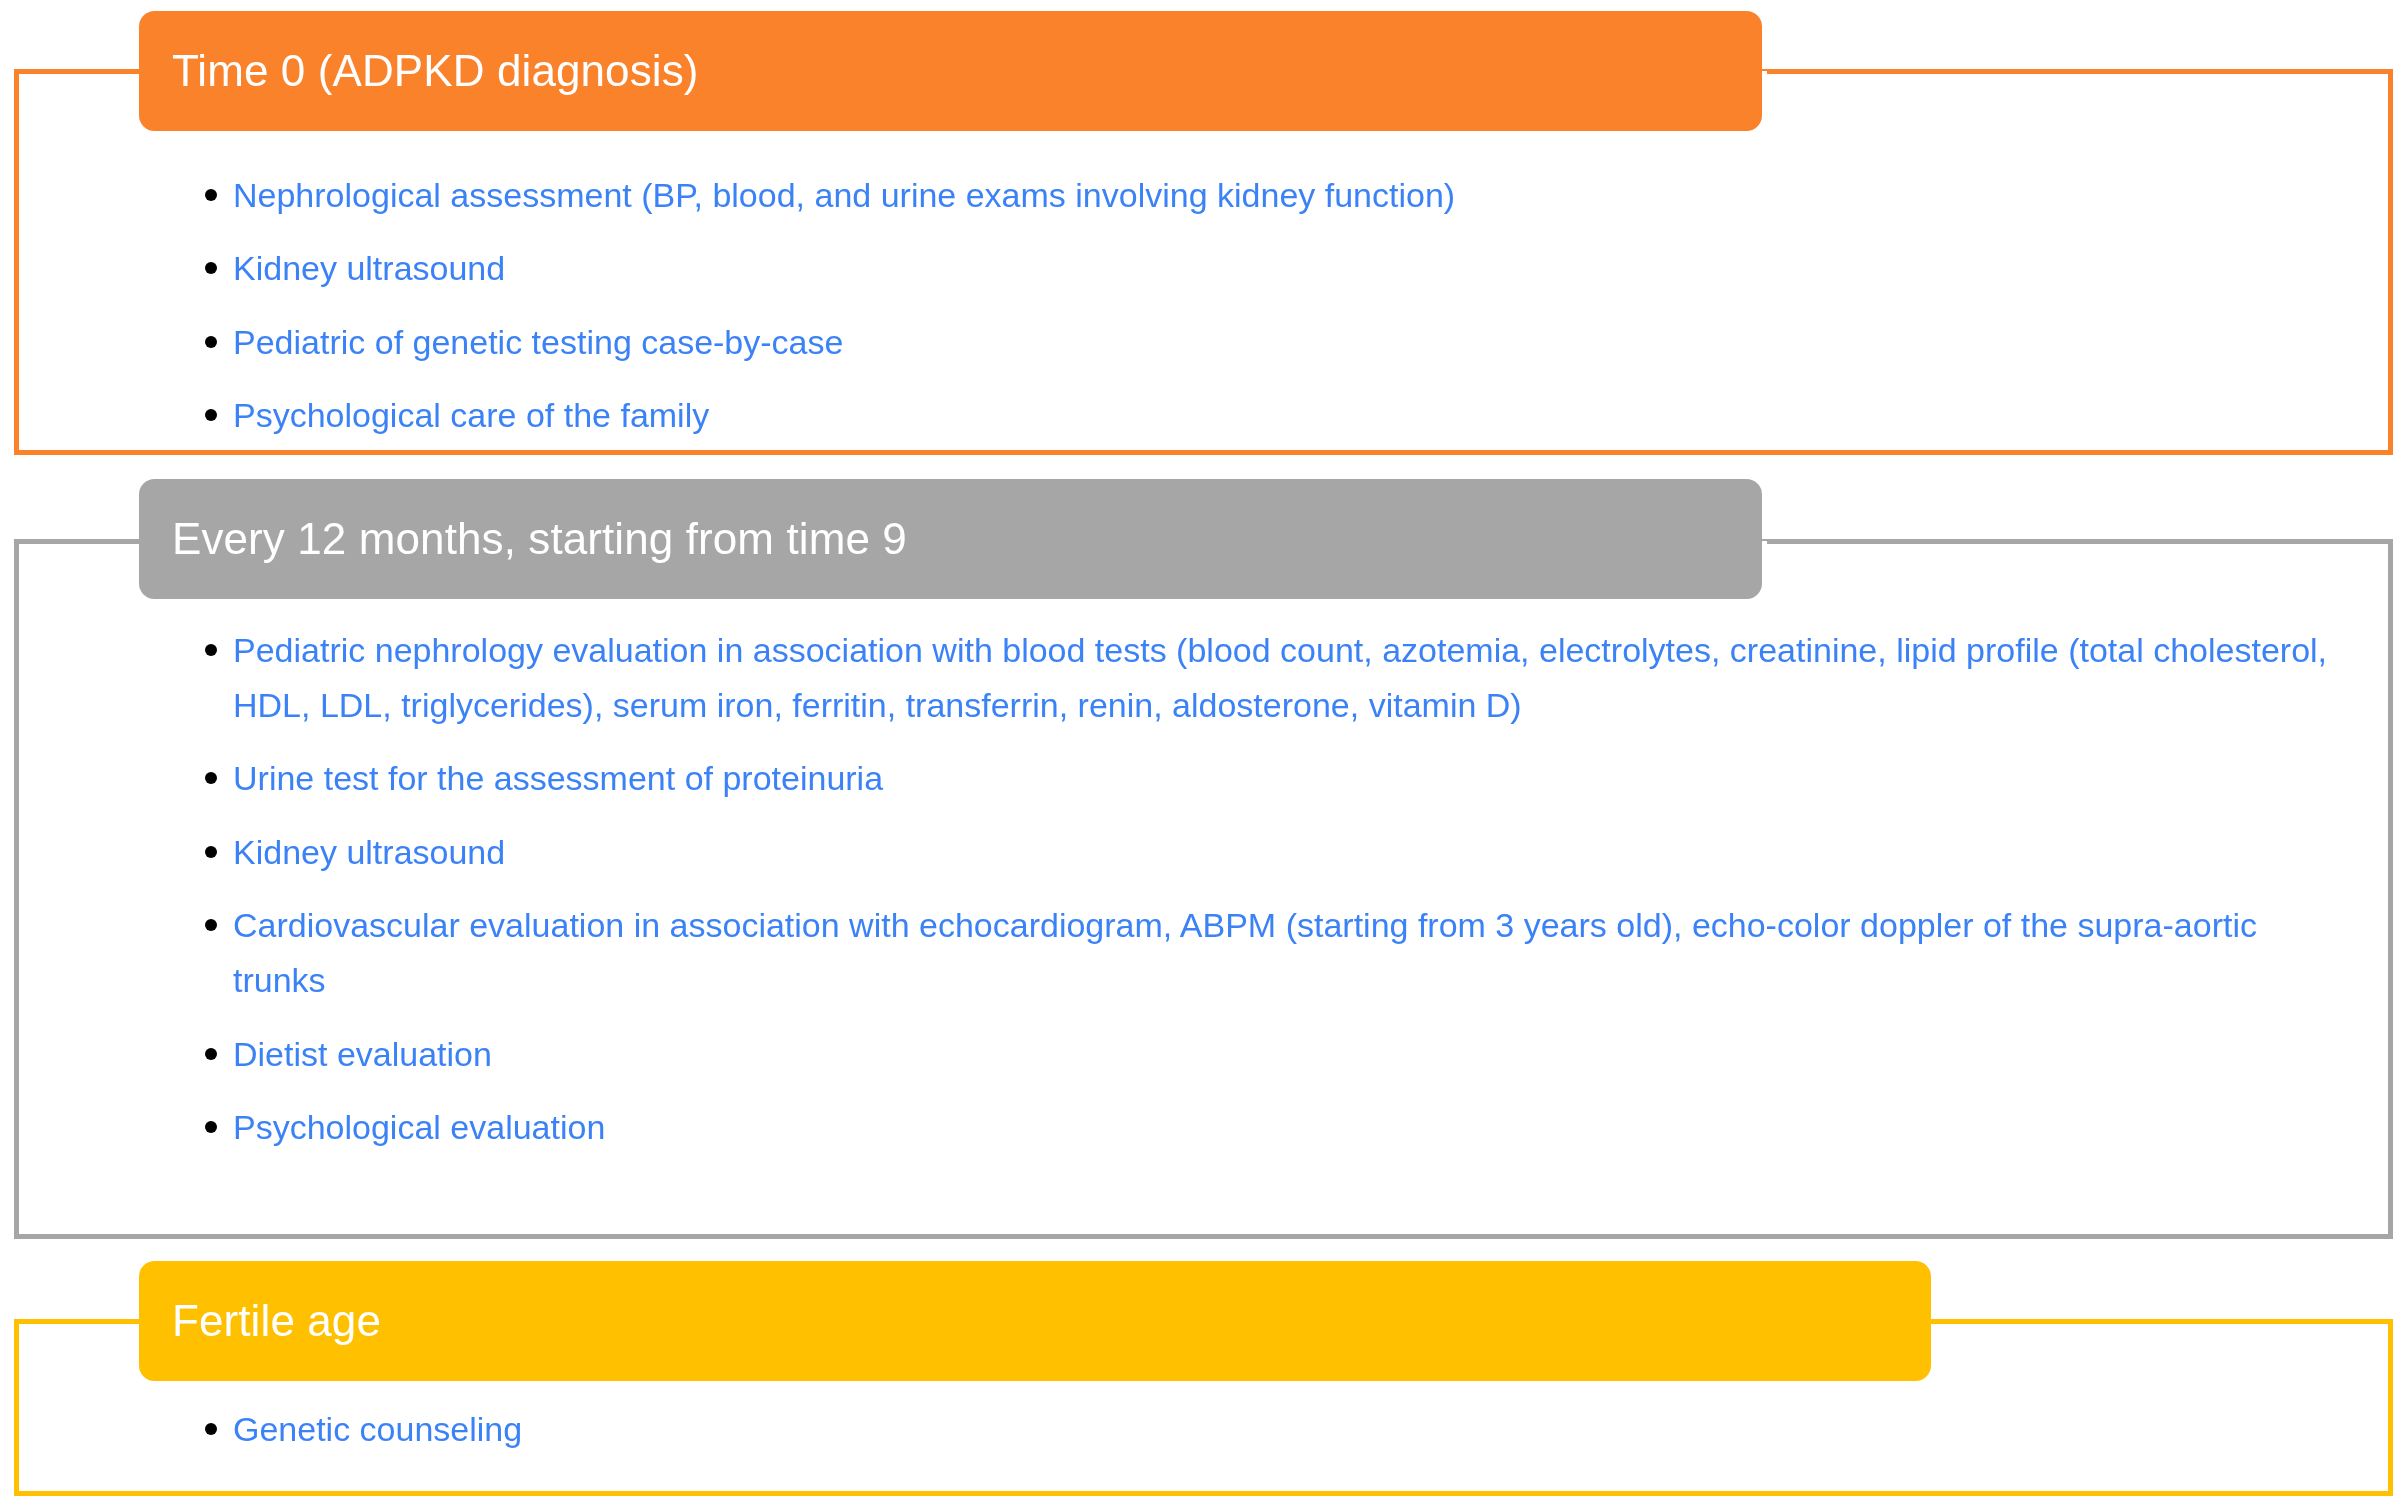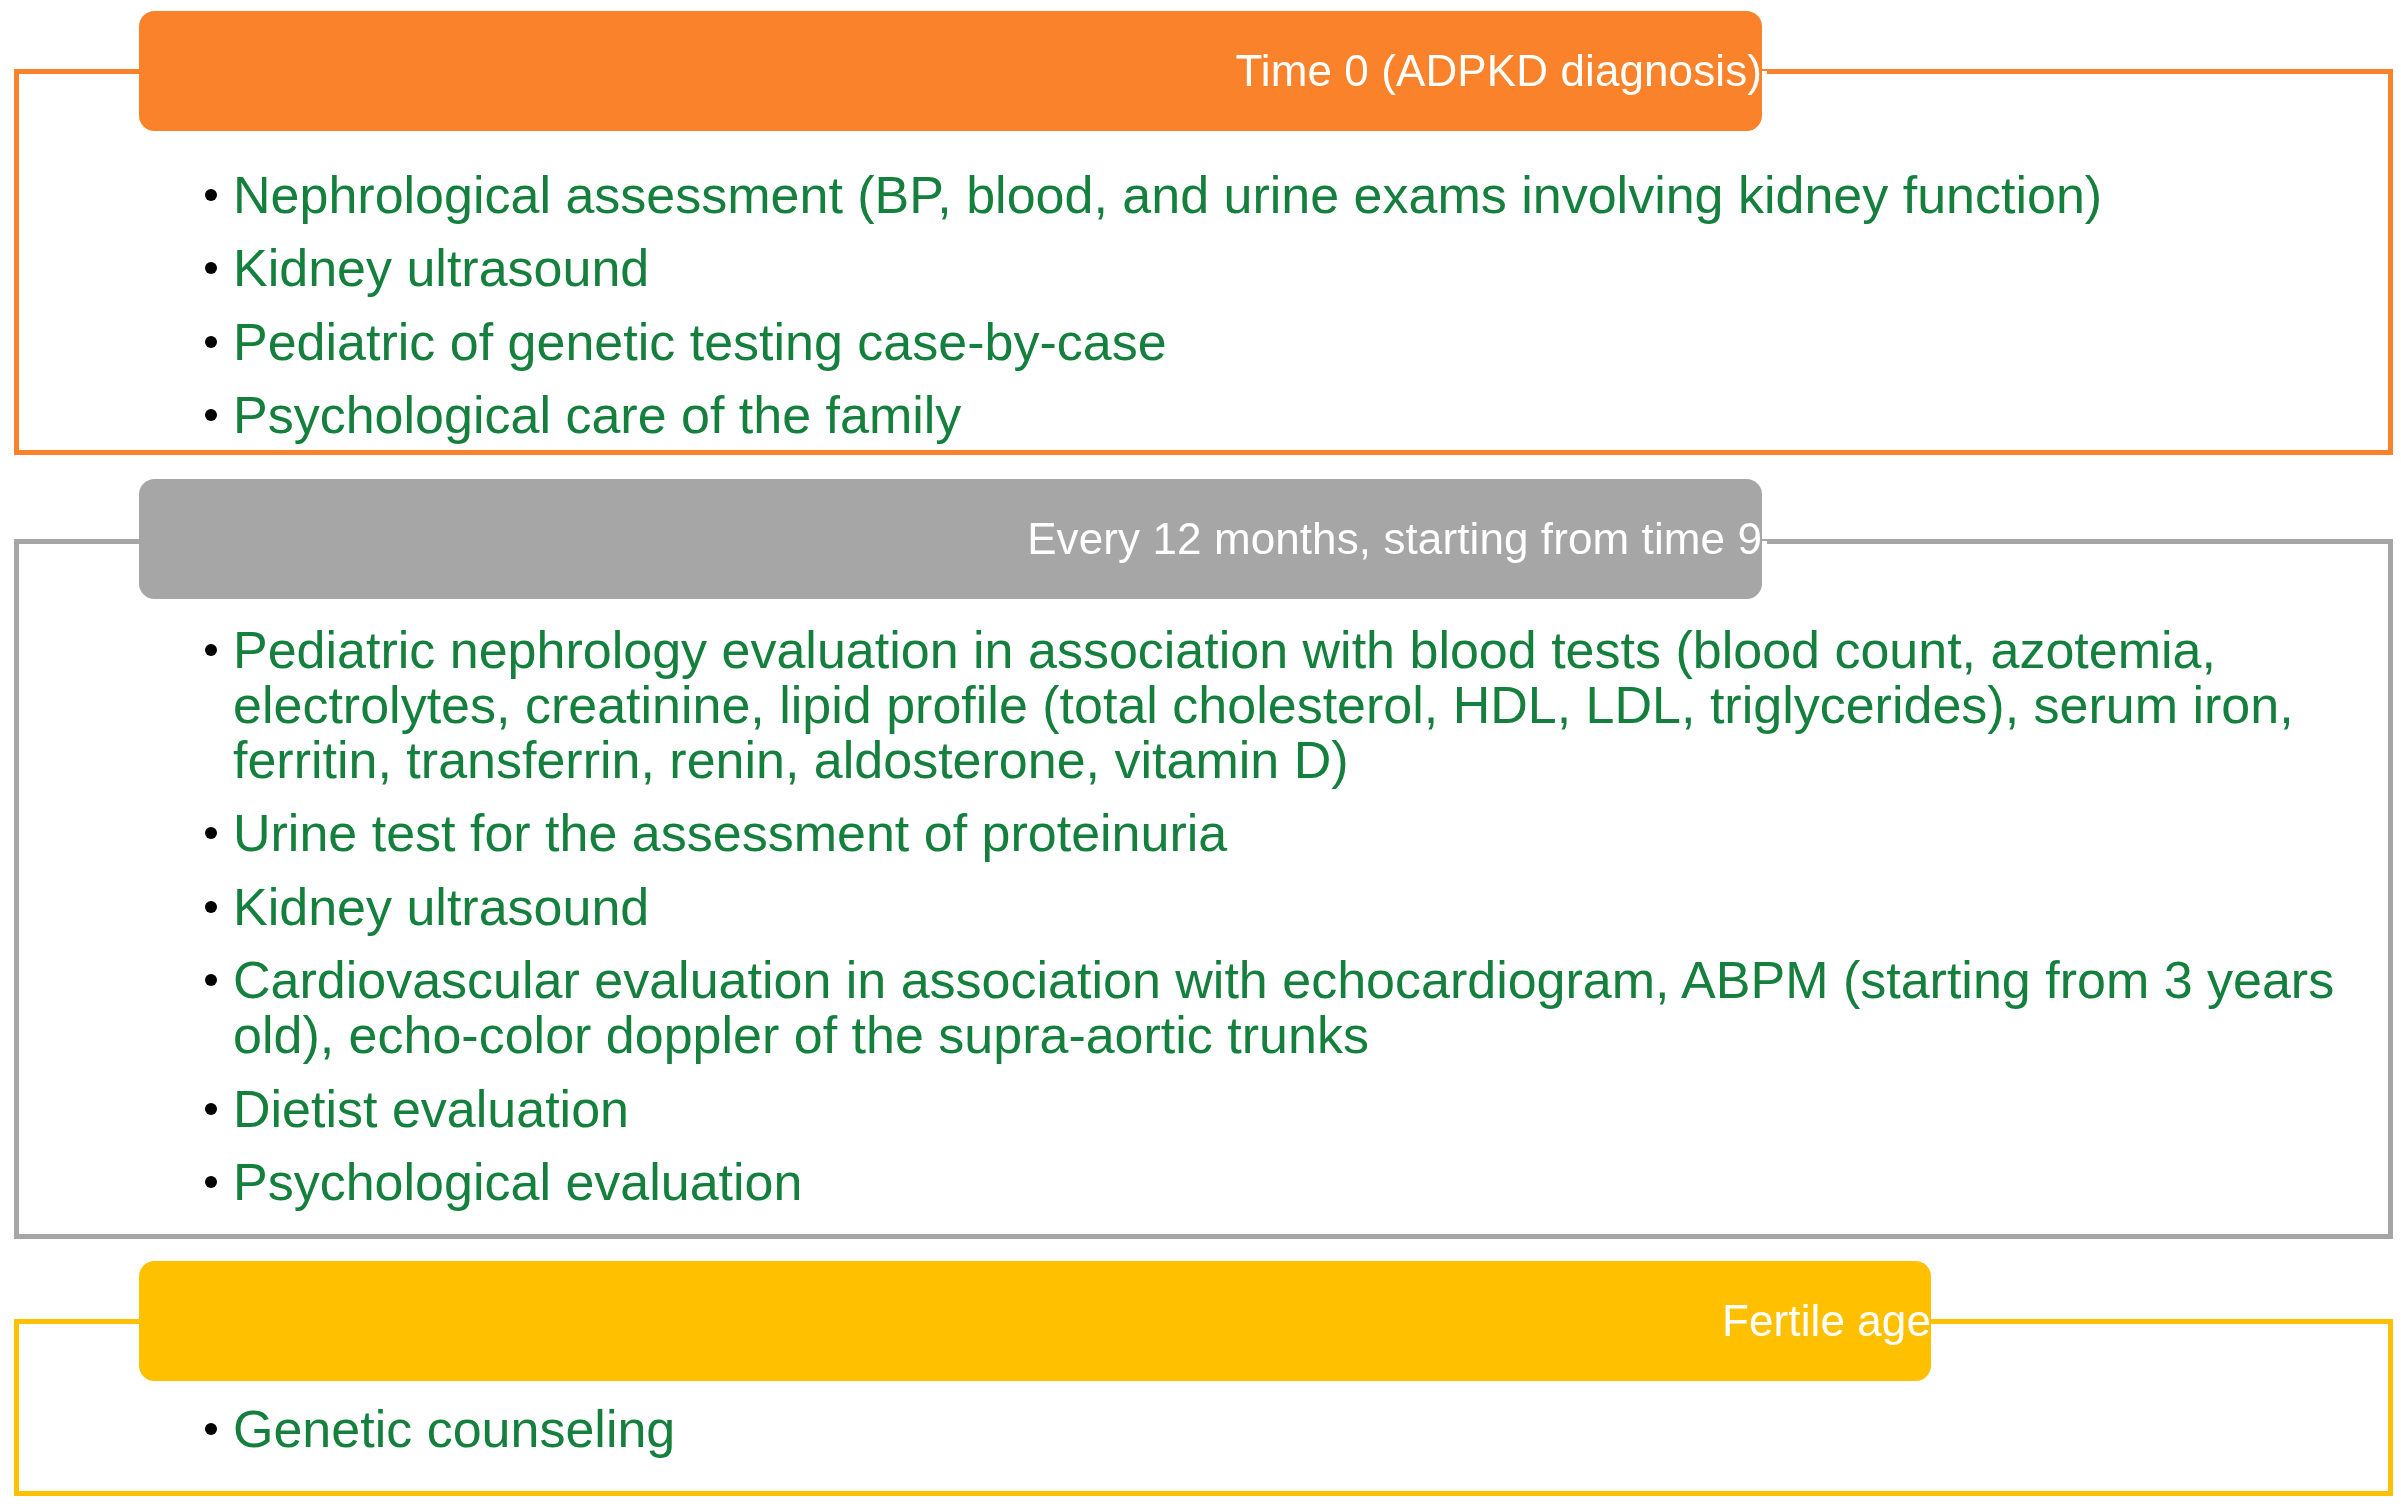--- a/index.html
+++ b/index.html
@@ -49,21 +49,20 @@
   }
 
   .section-tab {
     position: absolute;
     box-sizing: border-box;
     border-radius: 15.6px;
     display: flex;
     align-items: center;
     padding-left: 33px;
     z-index: 3;
-    justify-content: flex-end;
   }
 
   .section-tab .tab-label {
     color: #ffffff;
     font-size: 44px;
     line-height: 1.05;
     font-weight: 400;
     letter-spacing: 0.1px;
     white-space: nowrap;
   }
@@ -72,22 +71,22 @@
   .bullet-list {
     position: absolute;
     z-index: 2;
     list-style: none;
     margin: 0;
     padding: 0;
   }
 
   .bullet-item {
     position: relative;
-    color: #15803d;
-    font-size: 52px;
+    color: #3b82f6;
+    font-size: 34px;
     line-height: 55px;
     padding-left: 28px;
     margin: 0 0 18.4px 0;
   }
 
   .bullet-item:last-child {
     margin-bottom: 0;
   }
 
   .bullet-dot {

